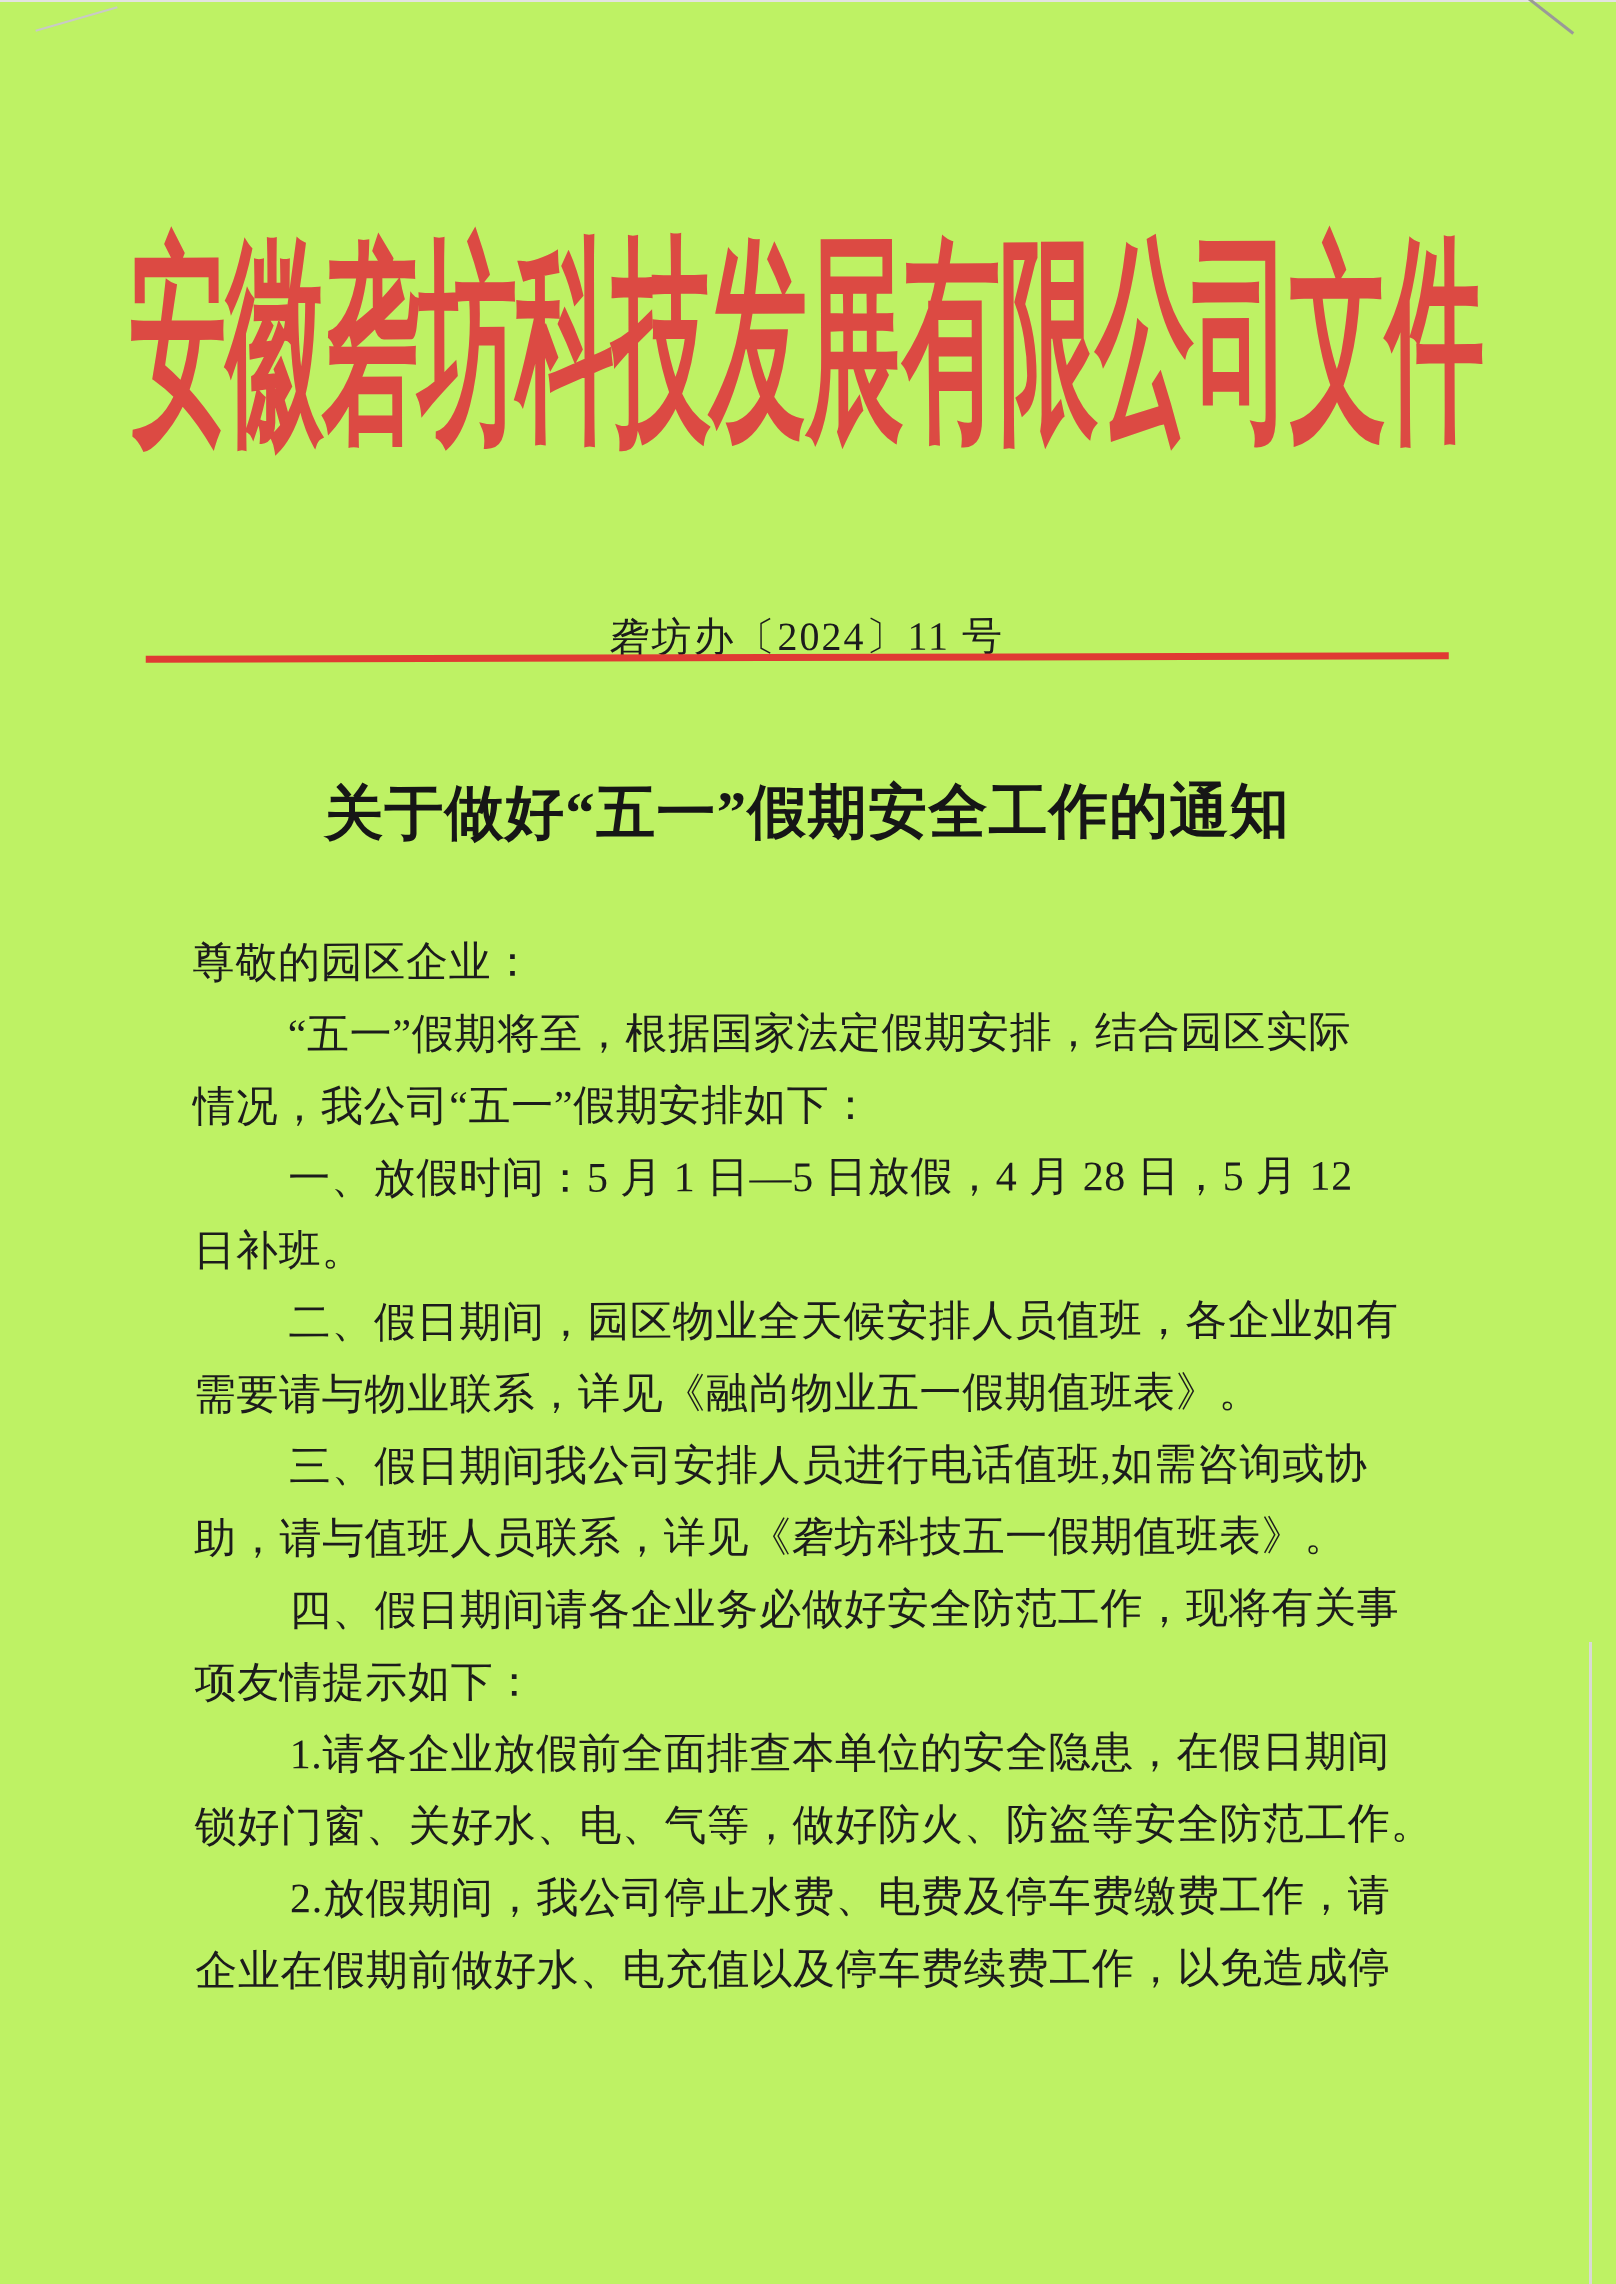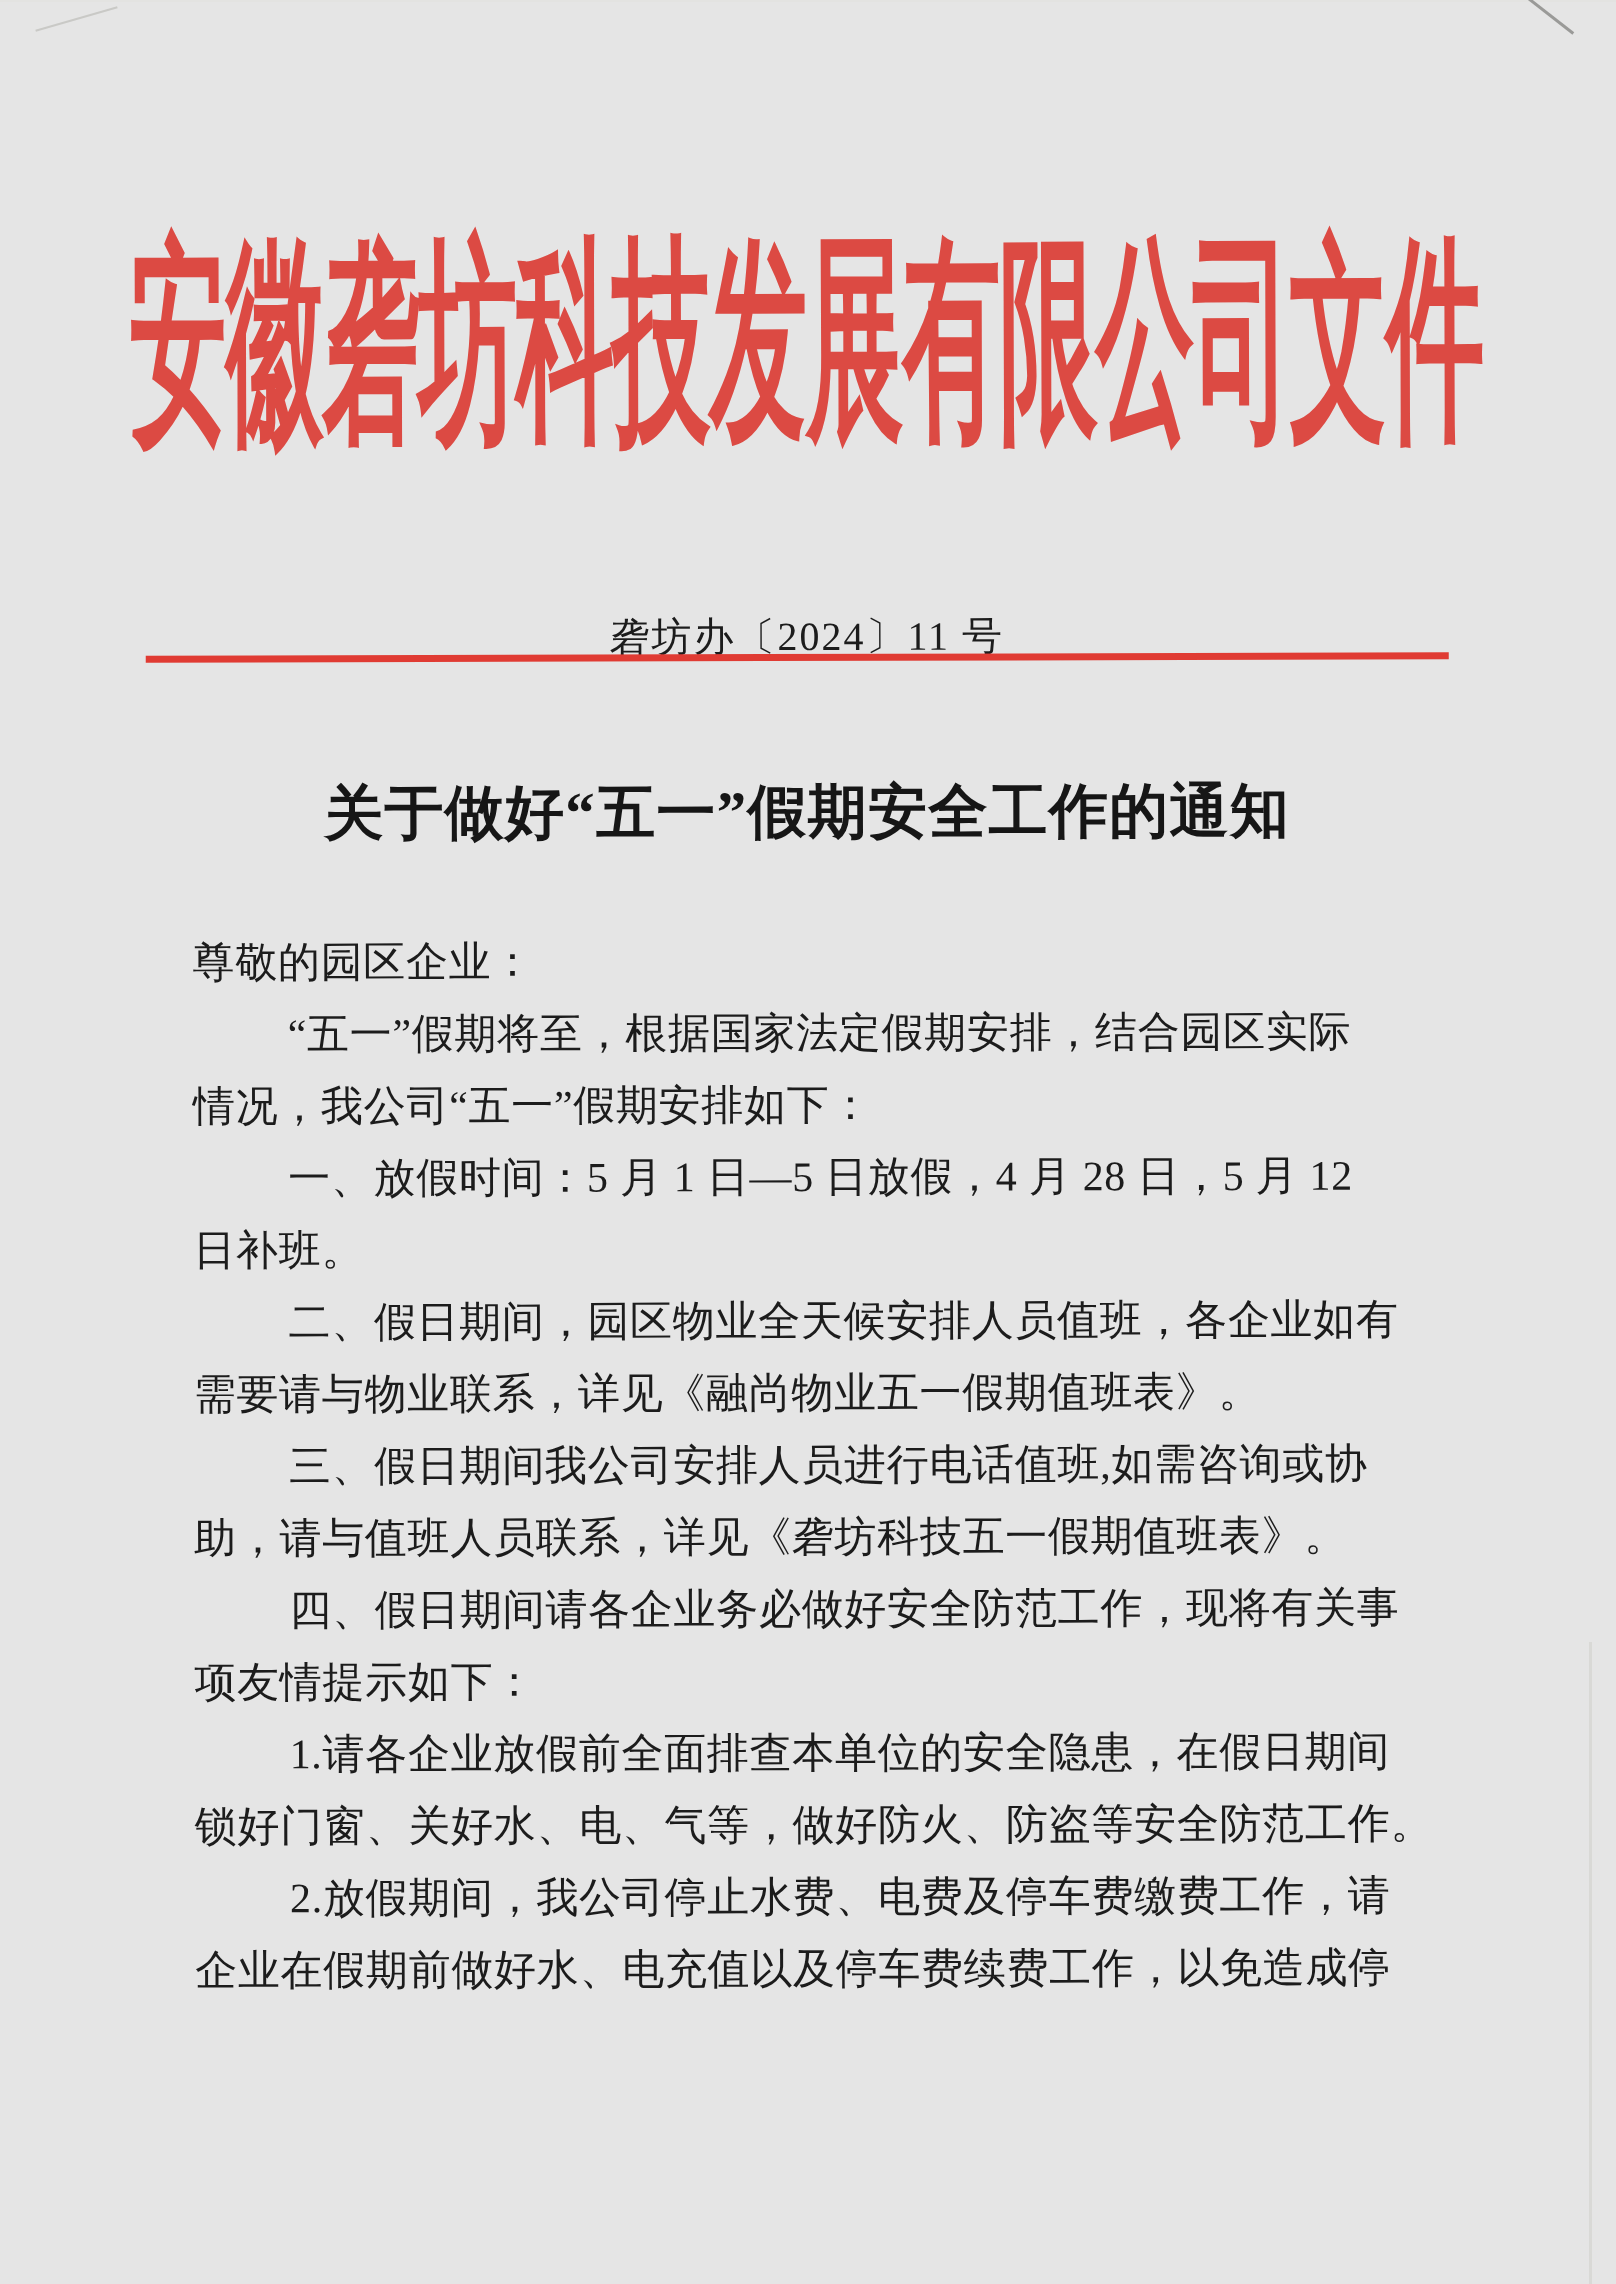--- a/index.html
+++ b/index.html
@@ -4,21 +4,21 @@
 <style>
   html, body { margin: 0; padding: 0; }
   body {
     width: 1616px; height: 2284px;
     background: #ffffff;
     font-family: "Liberation Serif", "DejaVu Serif", serif;
   }
   .page {
     position: relative;
     width: 1616px; height: 2284px;
-    background: #e5e5e5;
+    background: #bef264;
     overflow: hidden;
   }
   .content {
     position: absolute; inset: 0;
     transform: rotate(-0.15deg);
   }
   
   .red-header {
     position: absolute; top: 232px; left: 0; width: 100%;
     text-align: center;

